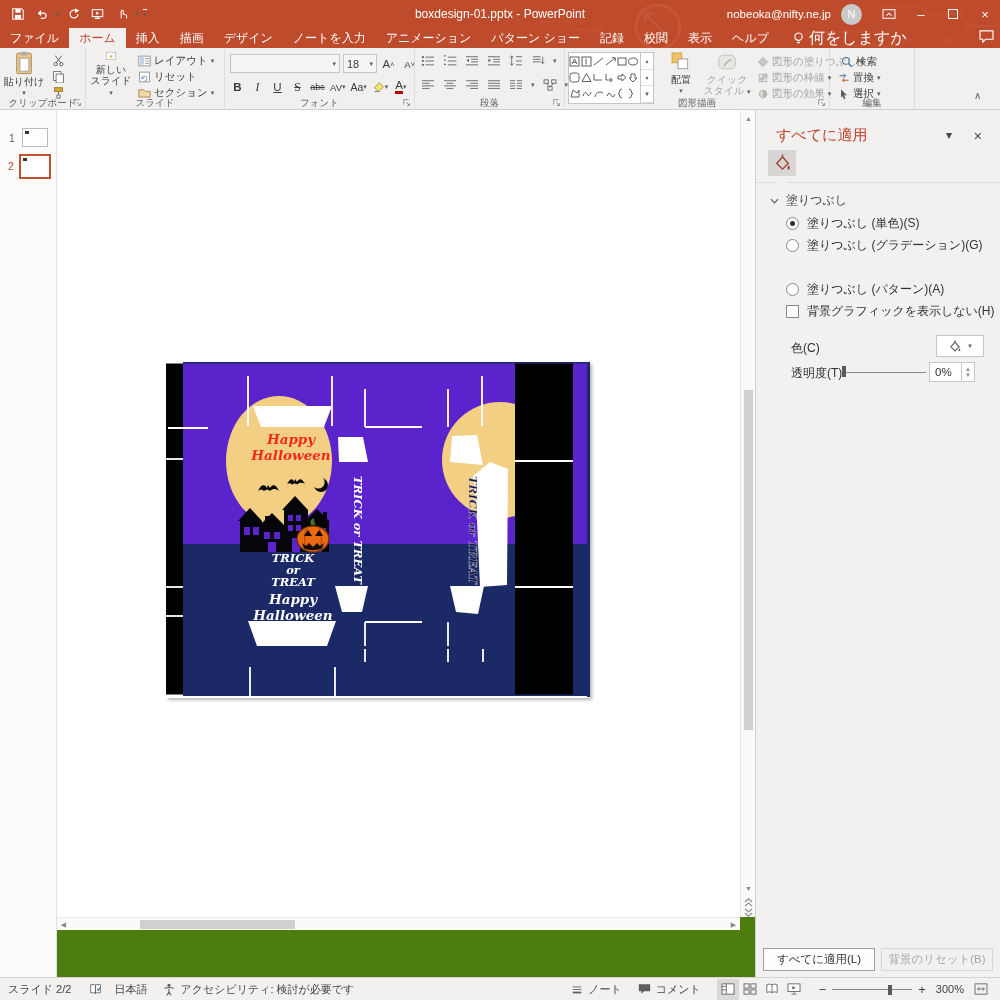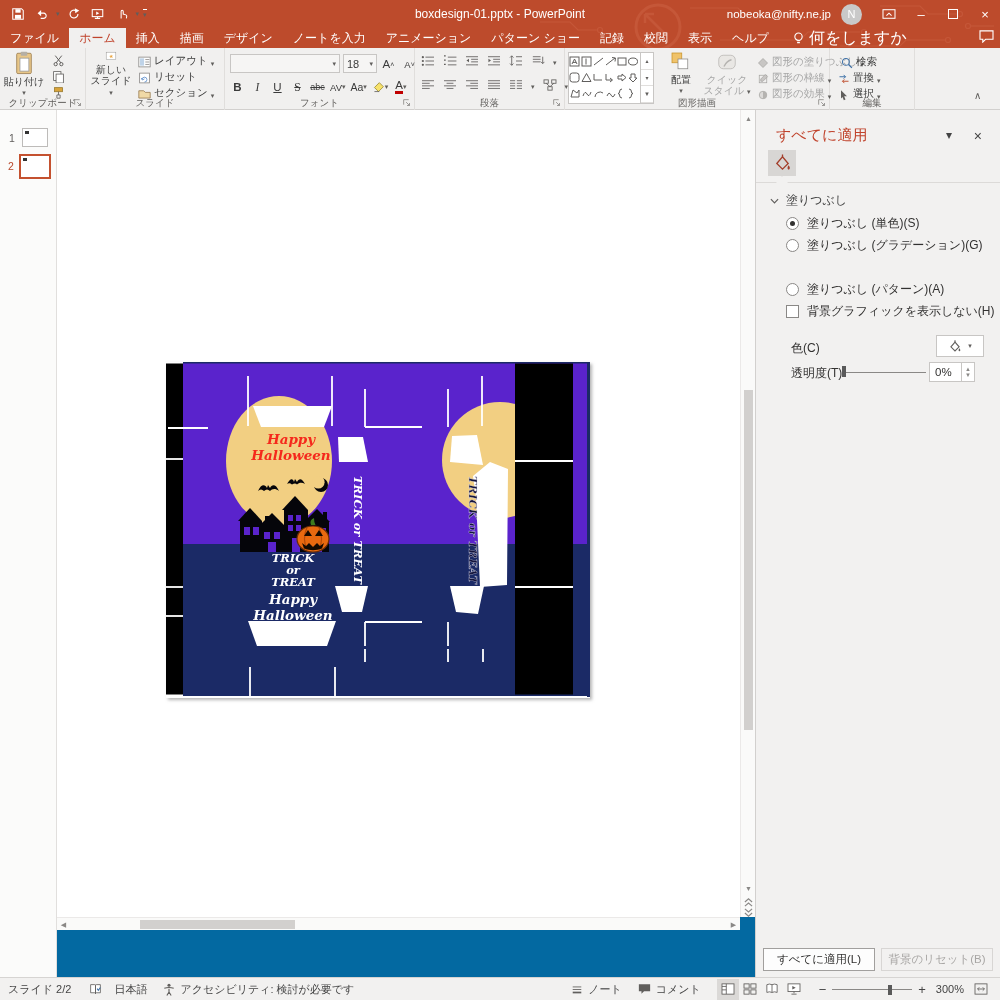--- a/index.html
+++ b/index.html
@@ -1,19 +1,19 @@
 <!DOCTYPE html>
 <html><head>
 <meta charset="utf-8">
 <style>
   * { margin:0; padding:0; box-sizing:border-box; }
   html,body { width:1000px; height:1000px; overflow:hidden; }
   body { font-family:"Liberation Sans","DejaVu Sans",sans-serif; font-size:12px; color:#333; }
   .abs { position:absolute; }
-  #app { position:relative; width:1000px; height:1000px; background:#0369a1; box-shadow: inset 0 0 0 1px rgba(150,60,30,.55); }
+  #app { position:relative; width:1000px; height:1000px; background:#4d7c0f; box-shadow: inset 0 0 0 1px rgba(150,60,30,.55); }
 
   
   #header { position:absolute; top:0; left:0; width:1000px; height:48px; background:#BD4B2C; }
   #deco { position:absolute; right:0; top:0; pointer-events:none; }
   #titlebar { position:absolute; top:0; left:0; width:1000px; height:28px; display:flex; align-items:center; z-index:2; }
   .qat { display:flex; align-items:center; gap:4px; padding-left:8px; }
   .qat .ic { width:20px; height:20px; display:flex; align-items:center; justify-content:center; }
   #win-title { position:absolute; left:0; right:0; top:0; height:28px; display:flex; align-items:center; justify-content:center; color:#fff; font-size:12px; pointer-events:none; }
   .tb-right { position:absolute; right:0; top:0; height:28px; display:flex; align-items:center; gap:2px; z-index:2;}
   .tb-right .email { color:#fff; font-size:11.5px; margin-right:8px; }
@@ -24,21 +24,21 @@
   .tab.active { background:#F1F0EF; color:#C0432C; }
   .tellme { display:flex; align-items:center; gap:5px; color:#fff; margin-left:14px; font-size:16px; }
   #comment-top { position:absolute; right:6px; top:30px; z-index:2; }
 
   
   #ribbon { position:absolute; top:48px; left:0; width:1000px; height:62px; background:#F1F0EF; border-bottom:1px solid #D2D0CE; }
   .group { position:absolute; top:0; height:62px; border-right:1px solid #E0DEDC; }
   .glabel { position:absolute; bottom:0px; left:0; width:100%; text-align:center; font-size:9.5px; color:#605E5C; }
   .launcher { position:absolute; bottom:2px; right:2px; width:10px; height:10px; }
   .bigbtn { position:absolute; top:2px; width:44px; height:48px; display:flex; flex-direction:column; align-items:center; justify-content:flex-start; font-size:10px; color:#3B3B3B; text-align:center; line-height:11px; }
-  .srow { position:absolute; display:flex; align-items:flex-end; gap:3px; font-size:10.5px; color:#3B3B3B; white-space:nowrap; }
+  .srow { position:absolute; display:flex; align-items:center; gap:3px; font-size:10.5px; color:#3B3B3B; white-space:nowrap; }
   .drop { font-size:7px; color:#605E5C; }
   .combo { background:#F6F5F4; border:1px solid #C8C6C4; height:19px; display:flex; align-items:center; justify-content:space-between; padding:0 3px; color:#3B3B3B; font-size:11px; }
   .fbtn { min-width:15px; height:16px; display:flex; align-items:center; justify-content:center; font-size:11.5px; color:#3B3B3B; }
   .gallery { position:absolute; left:3px; top:4px; width:86px; height:52px; background:#fff; border:1px solid #C8C6C4; }
   .gal-scroll { position:absolute; right:0; top:0; width:13px; height:50px; border-left:1px solid #C8C6C4; display:flex; flex-direction:column; }
   .gal-scroll div { flex:1; display:flex; align-items:center; justify-content:center; font-size:6px; color:#605E5C; border-bottom:1px solid #E1DFDD;}
   .gray { color:#A6A6A6 !important; }
 
   
   #thumbs { position:absolute; top:110px; left:0; width:57px; height:867px; background:#FBFBFA; border-right:1px solid #E1DFDD; }

